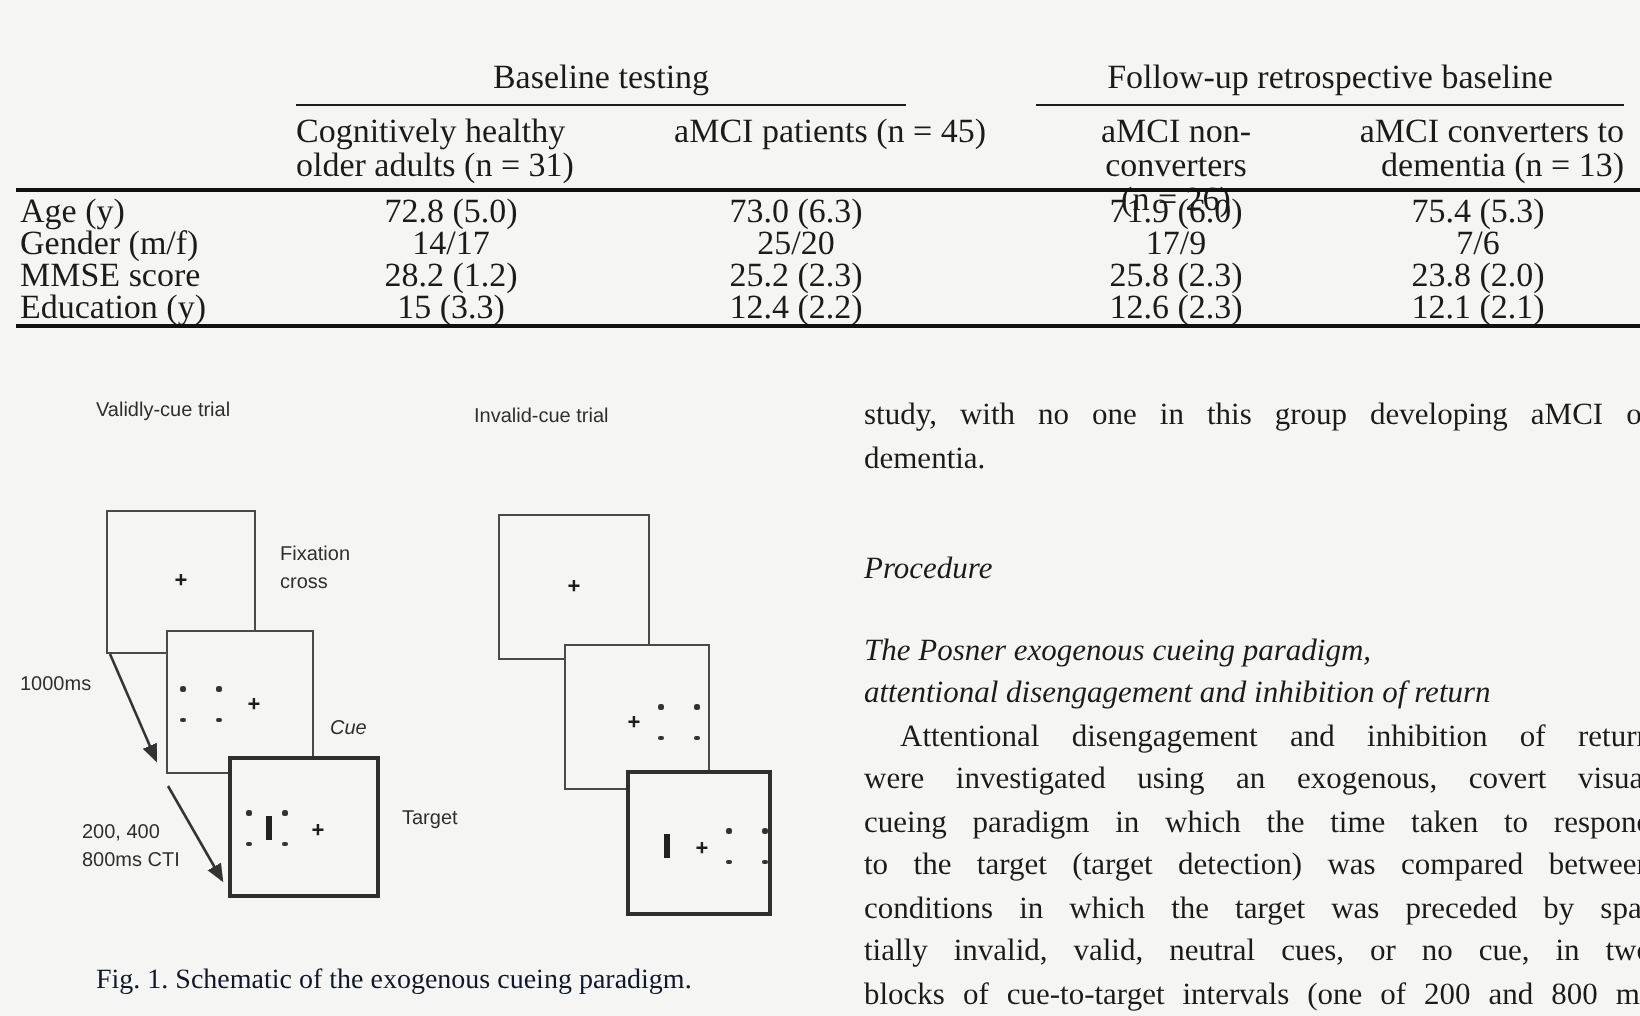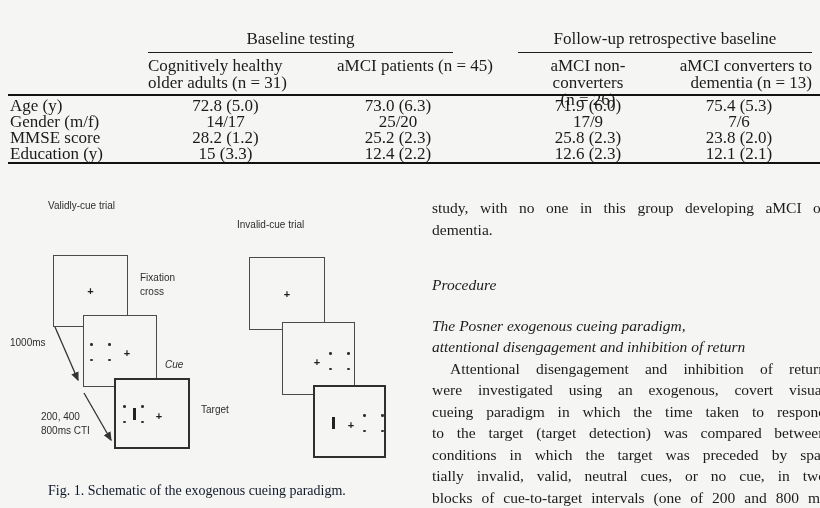--- a/index.html
+++ b/index.html
@@ -85,21 +85,21 @@
     <div class="tcell tlabel">Education (y)</div>
     <div class="tcell tv1">15 (3.3)</div>
     <div class="tcell tv2">12.4 (2.2)</div>
     <div class="tcell tv3">12.6 (2.3)</div>
     <div class="tcell tv4">12.1 (2.1)</div>
 
     <div class="botrule"></div>
   </div>
 
   <div class="figlabel" style="left:48px;top:199px;">Validly-cue trial</div>
-  <div class="figlabel" style="left:237px;top:202px;margin-top:16px;">Invalid-cue trial</div>
+  <div class="figlabel" style="left:237px;top:202px;">Invalid-cue trial</div>
 
   <div class="screen" style="left:53px;top:255px;width:75px;height:72px;z-index:1;">
     <span class="cross" style="left:50%;top:50%;">+</span>
   </div>
   <div class="screen" style="left:83px;top:315px;width:74px;height:72px;z-index:2;">
     <span class="cross" style="left:43px;top:37px;">+</span>
     <span class="dots" style="left:6px;top:27px;">
       <i></i>
         <i></i>
         <i></i>

